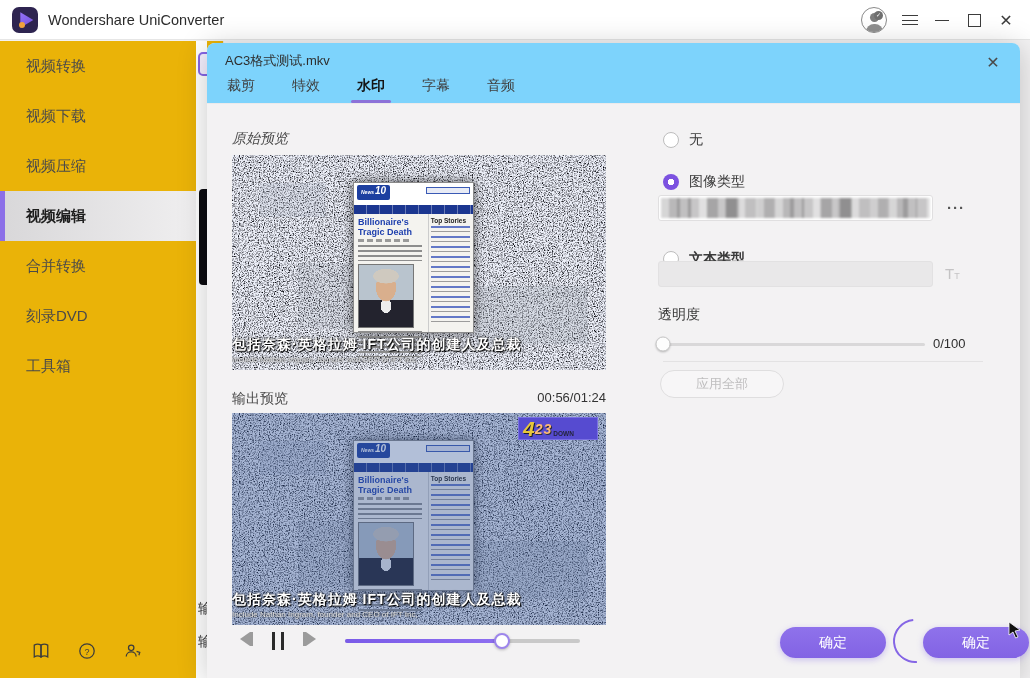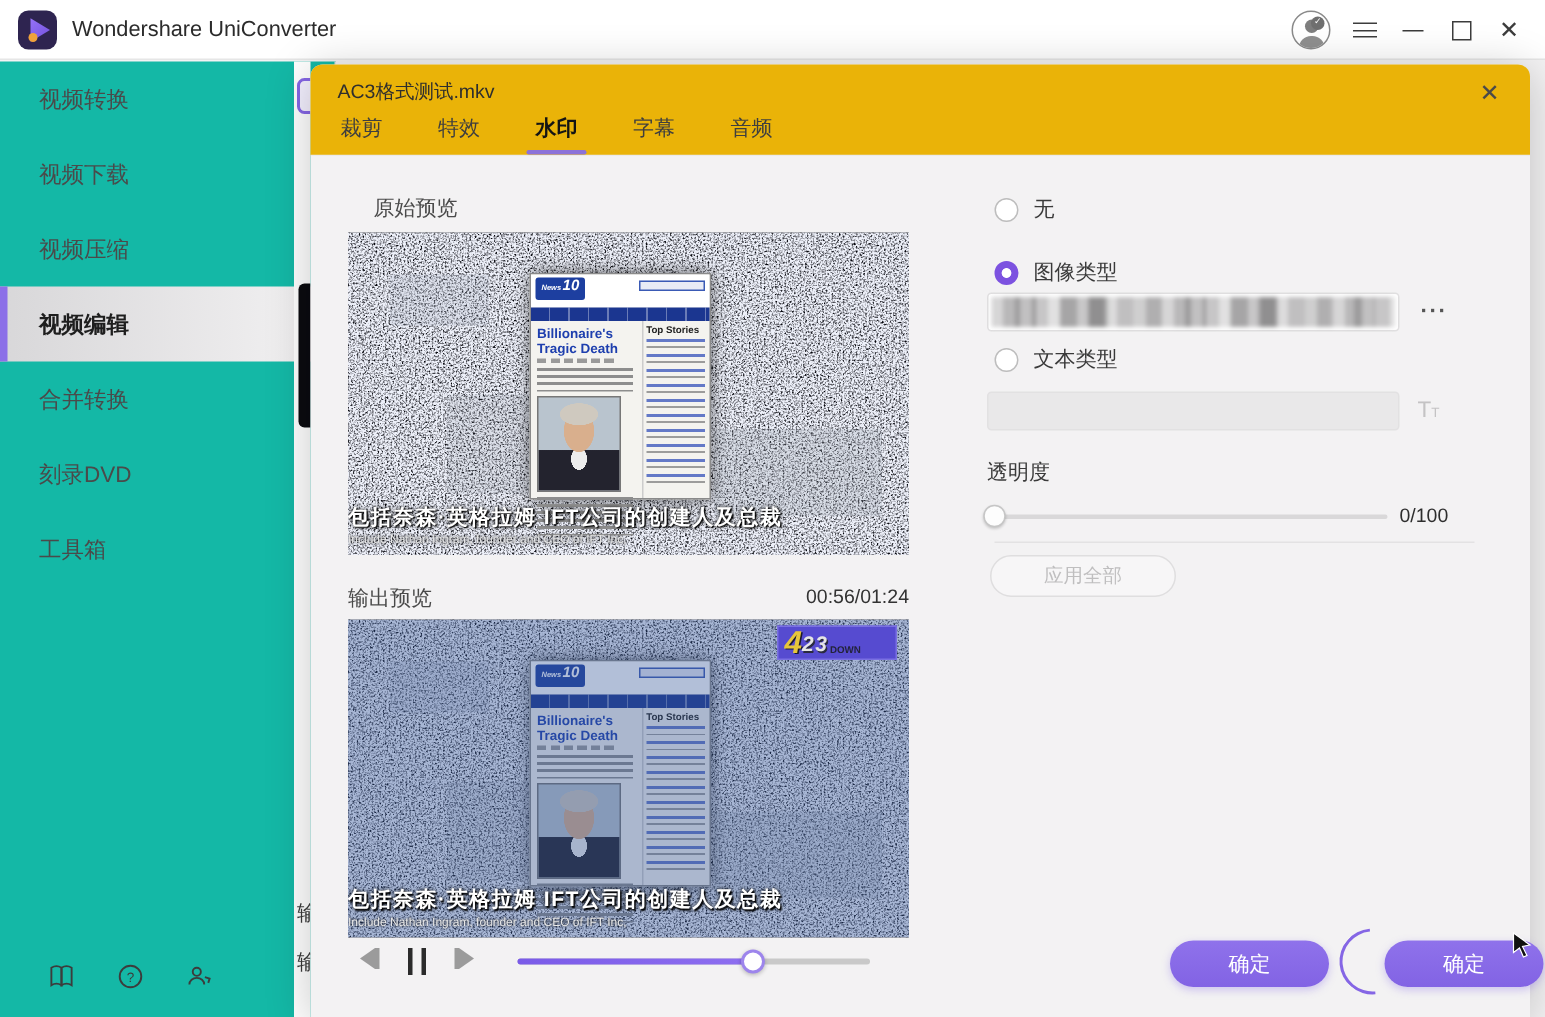--- a/index.html
+++ b/index.html
@@ -18,36 +18,36 @@
   .avatar .body { position:absolute; left:4px; top:16px; width:17px; height:12px; border-radius:8px 8px 0 0; background:#8F8F8F; }
   .avatar .badge { position:absolute; right:3px; top:3px; width:9px; height:9px; border-radius:50%; background:#6F6F6F; color:#FFF; font-size:6px; line-height:9px; text-align:center; }
   .hamburger { left:898px; }
   .hamburger i { display:block; width:16px; height:10px; border-top:1.6px solid #3C3C3C; border-bottom:1.6px solid #3C3C3C; position:relative; }
   .hamburger i::after { content:""; position:absolute; left:0; top:3.6px; width:16px; border-top:1.6px solid #3C3C3C; }
   .minimize { left:930px; } .minimize i { display:block; width:14px; border-top:1.6px solid #3C3C3C; }
   .maximize { left:962px; } .maximize i { display:block; width:13px; height:13px; border:1.5px solid #3C3C3C; }
   .closewin { left:994px; font-size:16px; }
 
   
-  .sidebar { position:absolute; left:0; top:41px; width:224px; bottom:0; background:#14b8a6; border-right:1px solid #E4E3E4; z-index:2; }
+  .sidebar { position:absolute; left:0; top:41px; width:224px; bottom:0; background:#eab308; border-right:1px solid #E4E3E4; z-index:2; }
   .side-item { height:50px; display:flex; align-items:center; padding-left:26px; font-size:15px; color:#4A4A4A; position:relative; cursor:default; }
   .side-item.active { font-weight:bold; color:#1E1E1E; background:linear-gradient(90deg,#D8D7D9 0%,#EFEEEF 85%,#F5F4F5 100%); }
   .side-item.active::before { content:""; position:absolute; left:0; top:0; bottom:0; width:5px; background:#8C6FE8; }
   .side-footer { position:absolute; left:0; bottom:18px; width:195px; display:flex; gap:28px; padding-left:32px; }
   .side-footer svg { display:block; }
 
   
   .bg-strip { position:absolute; left:196px; top:41px; width:11px; bottom:0; background:#FFFFFF; overflow:hidden; z-index:2; }
   .frag-purple { position:absolute; left:2px; top:11px; width:16px; height:24px; border:2px solid #8667E6; border-radius:5px; background:#F4F0FF; }
   .frag-thumb { position:absolute; left:3px; top:148px; width:14px; height:96px; background:#0B0B10; border-radius:4px 0 0 4px; }
   .frag-txt { position:absolute; left:2px; font-size:14px; color:#3A3A3A; white-space:nowrap; }
 
   
   .dialog { position:absolute; left:207px; top:43px; width:813px; height:635px; background:#F3F2F3; border-radius:8px 8px 0 0; box-shadow:0 4px 30px rgba(0,0,0,.22); z-index:4; }
-  .dlg-header { position:absolute; left:0; top:0; width:100%; height:61px; background:#eab308; border-radius:8px 8px 0 0; border-bottom:1px solid #EBEAEB; }
+  .dlg-header { position:absolute; left:0; top:0; width:100%; height:61px; background:#7dd3fc; border-radius:8px 8px 0 0; border-bottom:1px solid #EBEAEB; }
   .dlg-title { position:absolute; left:18px; top:9px; font-size:13px; color:#2E2E2E; }
   .dlg-close { position:absolute; right:16px; top:8px; width:22px; height:22px; font-size:16px; color:#4A4A4A; display:flex; align-items:center; justify-content:center; cursor:pointer; }
   .tabs { position:absolute; left:18px; bottom:0; display:flex; gap:33px; }
   .tab { font-size:14px; color:#3F3F3F; padding:0 2px 8px 2px; position:relative; cursor:pointer; }
   .tab.active { font-weight:bold; color:#141414; }
   .tab.active::after { content:""; position:absolute; left:-4px; right:-4px; bottom:0; height:3px; border-radius:2px; background:#8C72D8; }
 
   
   .pv-label { position:absolute; font-size:14px; color:#4A4A4A; }
   .pv-time { position:absolute; left:25px; top:347px; width:374px; text-align:right; font-size:13px; color:#333; }
@@ -85,21 +85,21 @@
   .np-topstories { font-size:6.5px; font-weight:bold; color:#222; }
   .np-links { margin-top:2px; height:100px; background:repeating-linear-gradient(#4A63C0 0 2px,transparent 2px 5px,#8D8D8D 5px 6px,transparent 6px 10px); opacity:.85; }
 
   .subtitle { position:absolute; left:0; right:0; bottom:6px; text-align:left; z-index:4; }
   .sub-zh { font-size:14px; font-weight:bold; color:#FFFFFF; text-shadow:0 0 3px #000,1px 1px 1px #000; letter-spacing:1px; }
   .sub-en { font-size:8px; color:#E8E8E8; text-shadow:0 0 2px #000; margin-top:1px; }
 
   .tint { position:absolute; inset:0; background:rgba(52,88,152,.38); z-index:3; }
   .watermark { position:absolute; right:8px; top:4px; width:80px; height:23px; background:#564BD0; border:1px solid #7A70E2; z-index:5; display:flex; align-items:center; padding-left:4px; }
   .wm-big { font-size:21px; line-height:20px; font-weight:bold; font-style:italic; color:#E7C63B; text-shadow:1px 1px 0 #1A1A2E; }
-  .wm-rest { font-size:14px; font-weight:bold; font-style:italic; color:#e5e5e5; letter-spacing:1px; text-shadow:1px 1px 0 #2A2A3E; }
+  .wm-rest { font-size:14px; font-weight:bold; font-style:italic; color:#fdba74; letter-spacing:1px; text-shadow:1px 1px 0 #2A2A3E; }
   .wm-word { font-size:6.5px; font-weight:bold; color:#23233A; margin-top:10px; margin-left:1px; }
 
   
   .pc-btn { position:absolute; top:589px; display:flex; align-items:center; cursor:pointer; }
   .tri-l { width:0; height:0; border-top:7px solid transparent; border-bottom:7px solid transparent; border-right:10px solid #9B9B9B; }
   .tri-r { width:0; height:0; border-top:7px solid transparent; border-bottom:7px solid transparent; border-left:10px solid #9B9B9B; }
   .bar-s { width:2.5px; height:14px; background:#9B9B9B; }
   .pause-bars { display:flex; gap:6px; }
   .pause-bars i { display:block; width:3px; height:18px; background:#2B2B2B; }
   .progress { position:absolute; left:138px; top:592px; width:235px; height:12px; cursor:pointer; }
@@ -228,21 +228,21 @@
     <div class="dlg-close">✕</div>
     <div class="tabs">
       <span class="tab">裁剪</span>
       <span class="tab">特效</span>
       <span class="tab active">水印</span>
       <span class="tab">字幕</span>
       <span class="tab">音频</span>
     </div>
   </div>
 
-  <div class="pv-label" style="left:42px; top:87px;">原始预览</div>
+  <div class="pv-label" style="left:25px; top:87px;font-style:italic;">原始预览</div>
 
   <div class="video v-orig">
     <div class="noise"></div>
     <div class="bgfrag f1"></div>
     <div class="bgfrag f2"></div>
     <div class="bgfrag f3"></div>
     <div class="newspaper">
       <div class="np-top">
           <div class="np-logo">
             <span>News</span>
@@ -341,21 +341,21 @@
 
   <div class="radio-row" style="left:456px; top:130px;">
     <span class="radio sel"></span>
     <span class="radio-label">图像类型</span>
   </div>
   <div class="txt-input img-input">
     <div class="mosaic"></div>
   </div>
   <div class="browse">···</div>
 
-  <div class="radio-row" style="left:456px; top:188px;">
+  <div class="radio-row" style="left:456px; top:207px;font-weight:bold;">
     <span class="radio"></span>
     <span class="radio-label">文本类型</span>
   </div>
   <div class="txt-input text-input"></div>
   <div class="font-icon">
     <span class="bigT">T</span><span class="smallT">T</span>
   </div>
 
   <div class="opt-label" style="top:263px;">透明度</div>
   <div class="op-slider">

